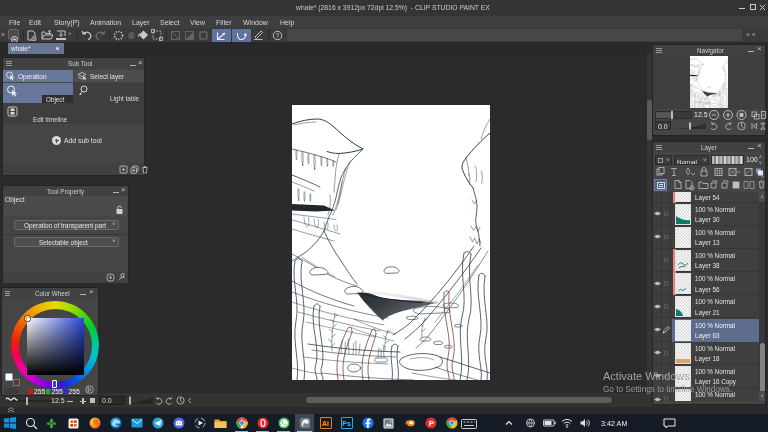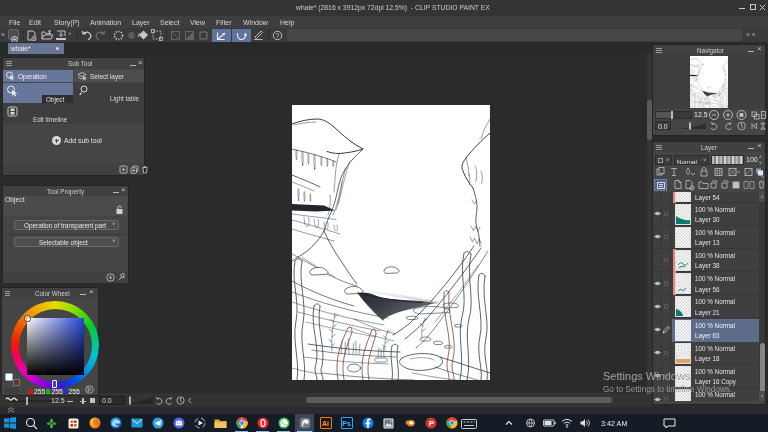--- a/index.html
+++ b/index.html
@@ -718,21 +718,21 @@
         <div class="l1">100 % Normal</div>
       </div>
     </div>
 
     <div class="abs" style="left:106px;top:50px;width:6px;height:209px;background:#383838;"></div>
     <div class="abs" style="left:106px;top:50px;width:6px;height:10px;background:#4c4c4c;color:#bbb;font-size:5px;text-align:center;line-height:10px;">˄</div>
     <div class="abs" style="left:106.5px;top:201px;width:5px;height:49px;background:#848484;border-radius:2.5px;"></div>
     <div class="abs" style="left:106px;top:249px;width:6px;height:10px;background:#4c4c4c;color:#bbb;font-size:5px;text-align:center;line-height:10px;">˅</div>
   </div>
 
-  <div class="abs" style="left:603px;top:370px;z-index:50;color:#a2a2a2;font-size:11px;white-space:nowrap;">Settings Windows</div>
+  <div class="abs" style="left:603px;top:370px;z-index:50;color:#a2a2a2;font-size:11px;white-space:nowrap;">Activate Windows</div>
   <div class="abs" style="left:603px;top:385px;z-index:50;color:#989898;font-size:8.2px;white-space:nowrap;">Go to Settings to timeline Windows.</div>
 
   <div id="taskbar" class="abs" style="left:0;top:414px;width:768px;height:18px;background:#161c26;">
 
     <svg class="abs" style="left:4px;top:3px" width="12" height="12" viewBox="0 0 12 12">
         <path d="M0,1.6 L5.3,0.9 L5.3,5.6 L0,5.6 Z M6,0.8 L12,0 L12,5.6 L6,5.6 Z M0,6.4 L5.3,6.4 L5.3,11.1 L0,10.4 Z M6,6.4 L12,6.4 L12,12 L6,11.2 Z" fill="#1792d8"></path>
       </svg>
 
     <svg class="abs" style="left:25px;top:2.5px" width="13" height="13" viewBox="0 0 13 13">
         <circle cx="5.5" cy="5.5" r="4" fill="none" stroke="#e8e8e8" stroke-width="1.1"></circle>

